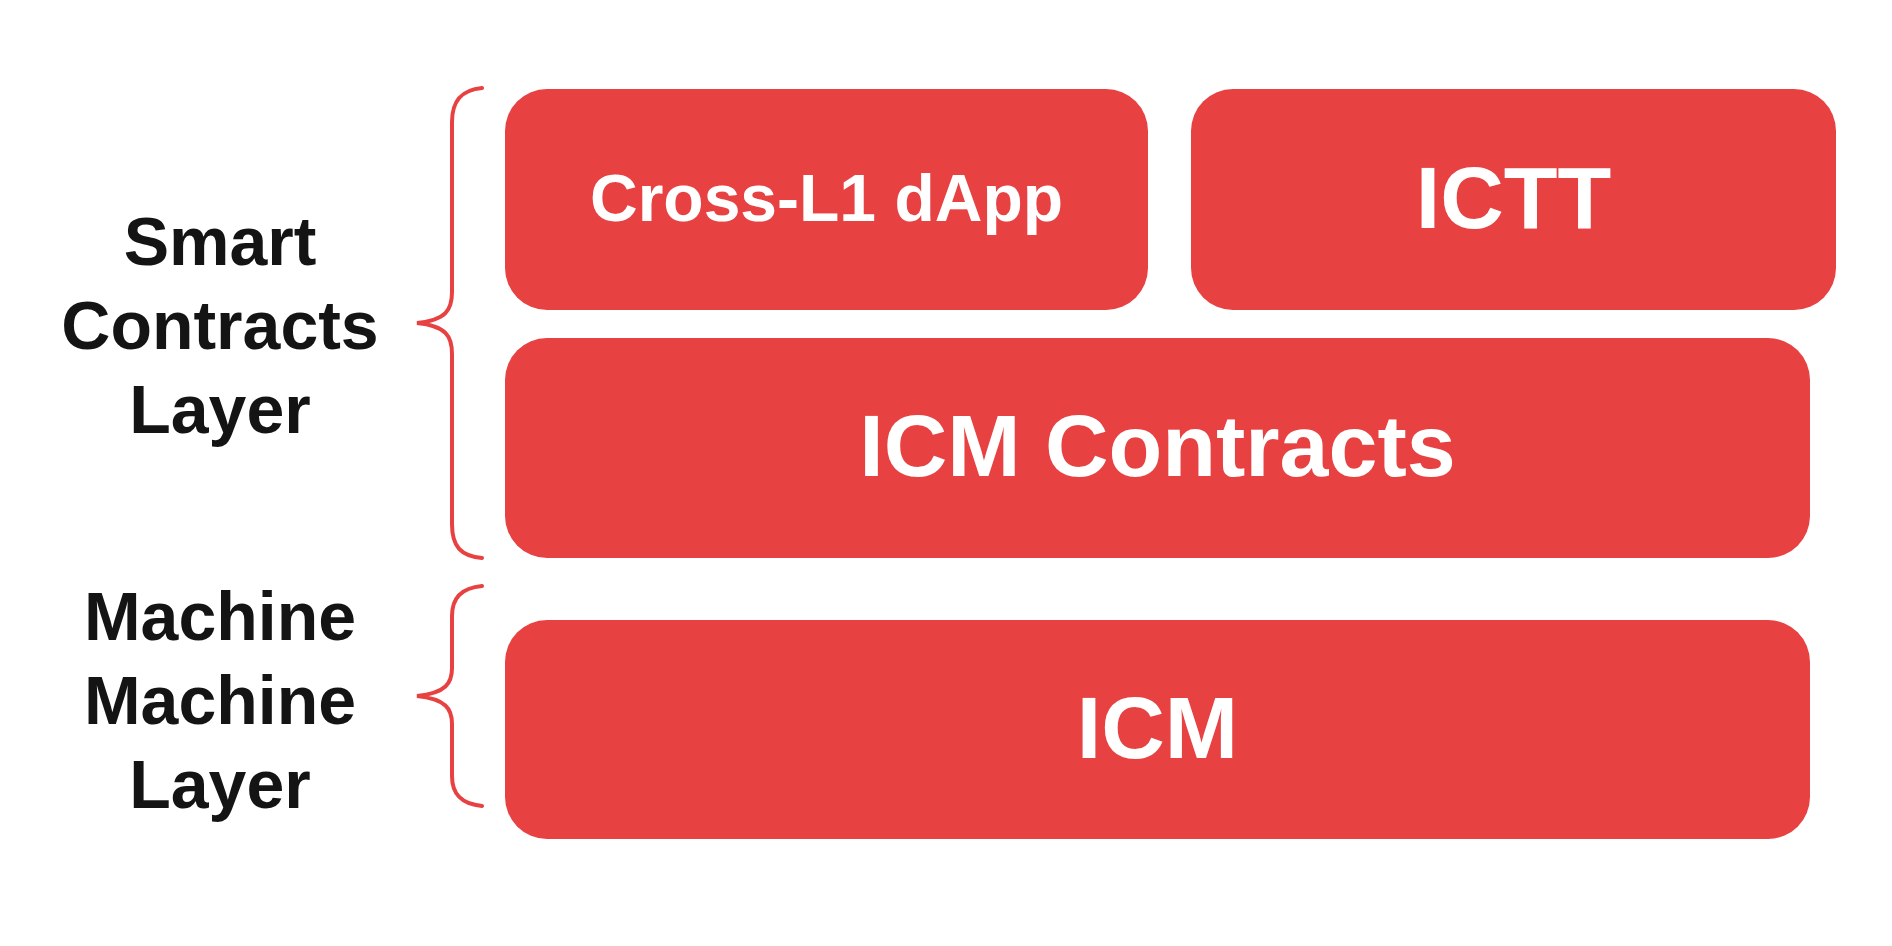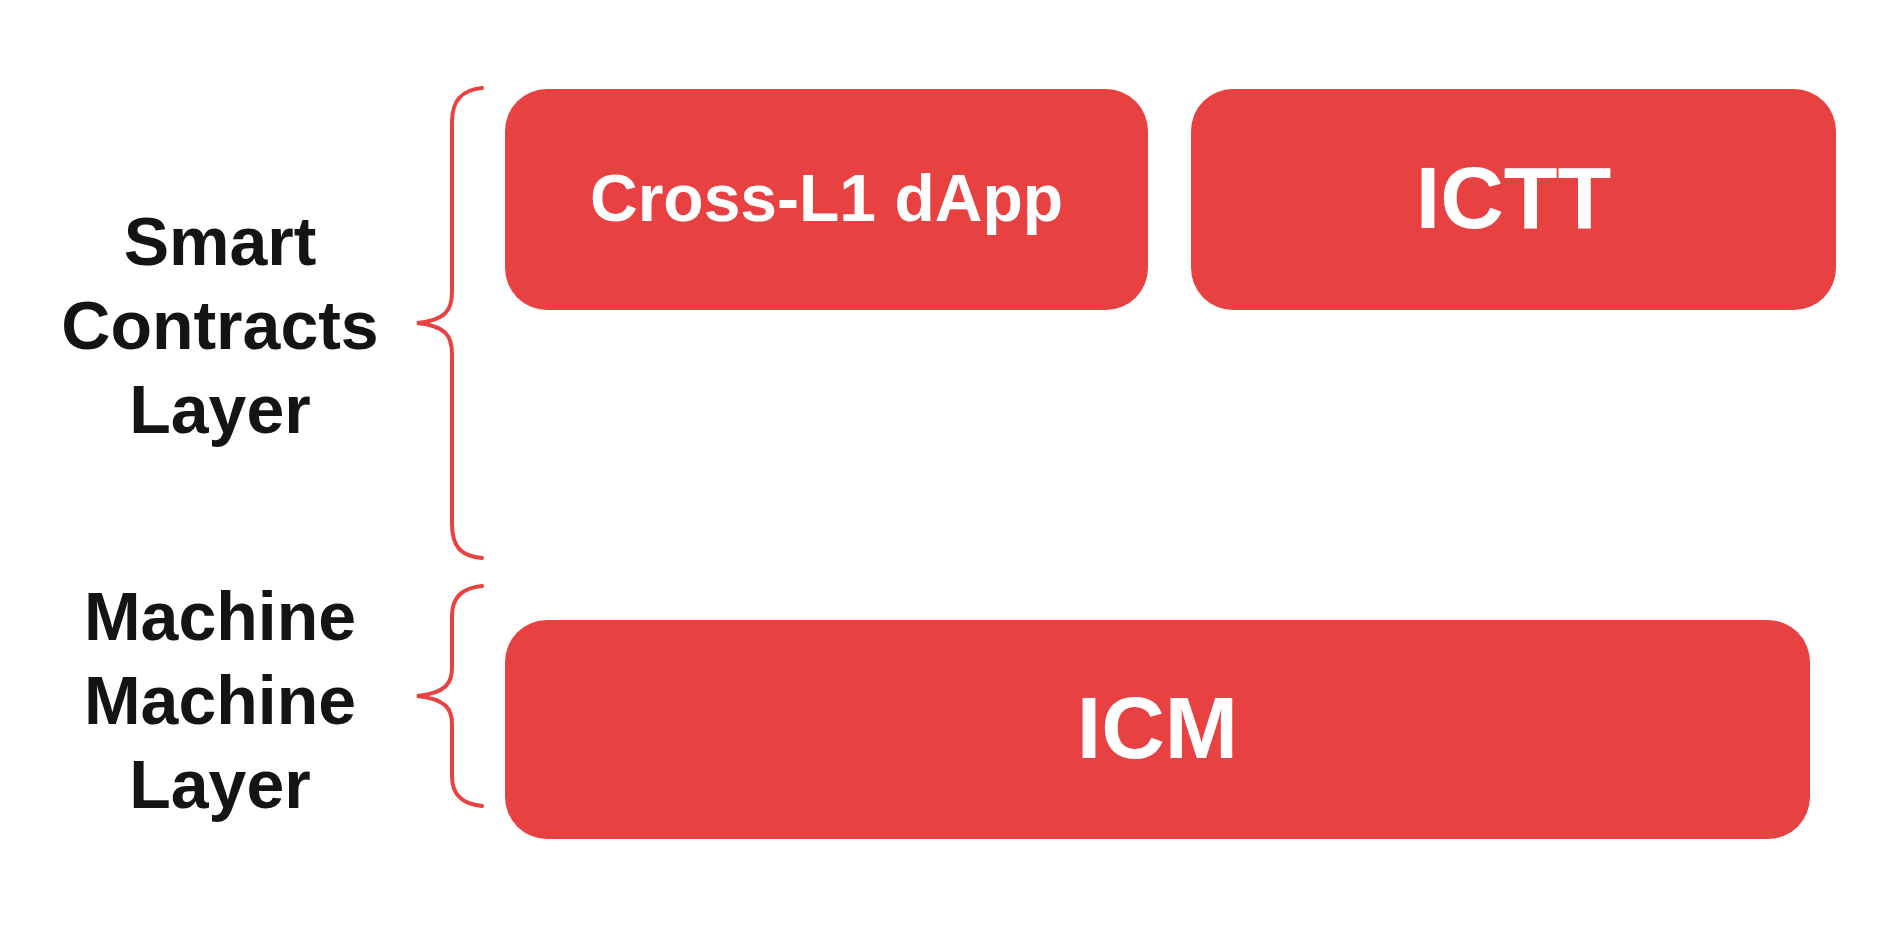--- a/index.html
+++ b/index.html
@@ -99,18 +99,21 @@
   </svg>
 
   <div class="box cross-l1">
     <span class="box-text">Cross-L1 dApp</span>
   </div>
 
   <div class="box ictt">
     <span class="box-text">ICTT</span>
   </div>
 
+  <div class="box icm-contracts">
+    <span class="box-text">ICM Contracts</span>
+  </div>
 
   <div class="box icm">
     <span class="box-text">ICM</span>
   </div>
 
 </div>
 
 </body></html>

